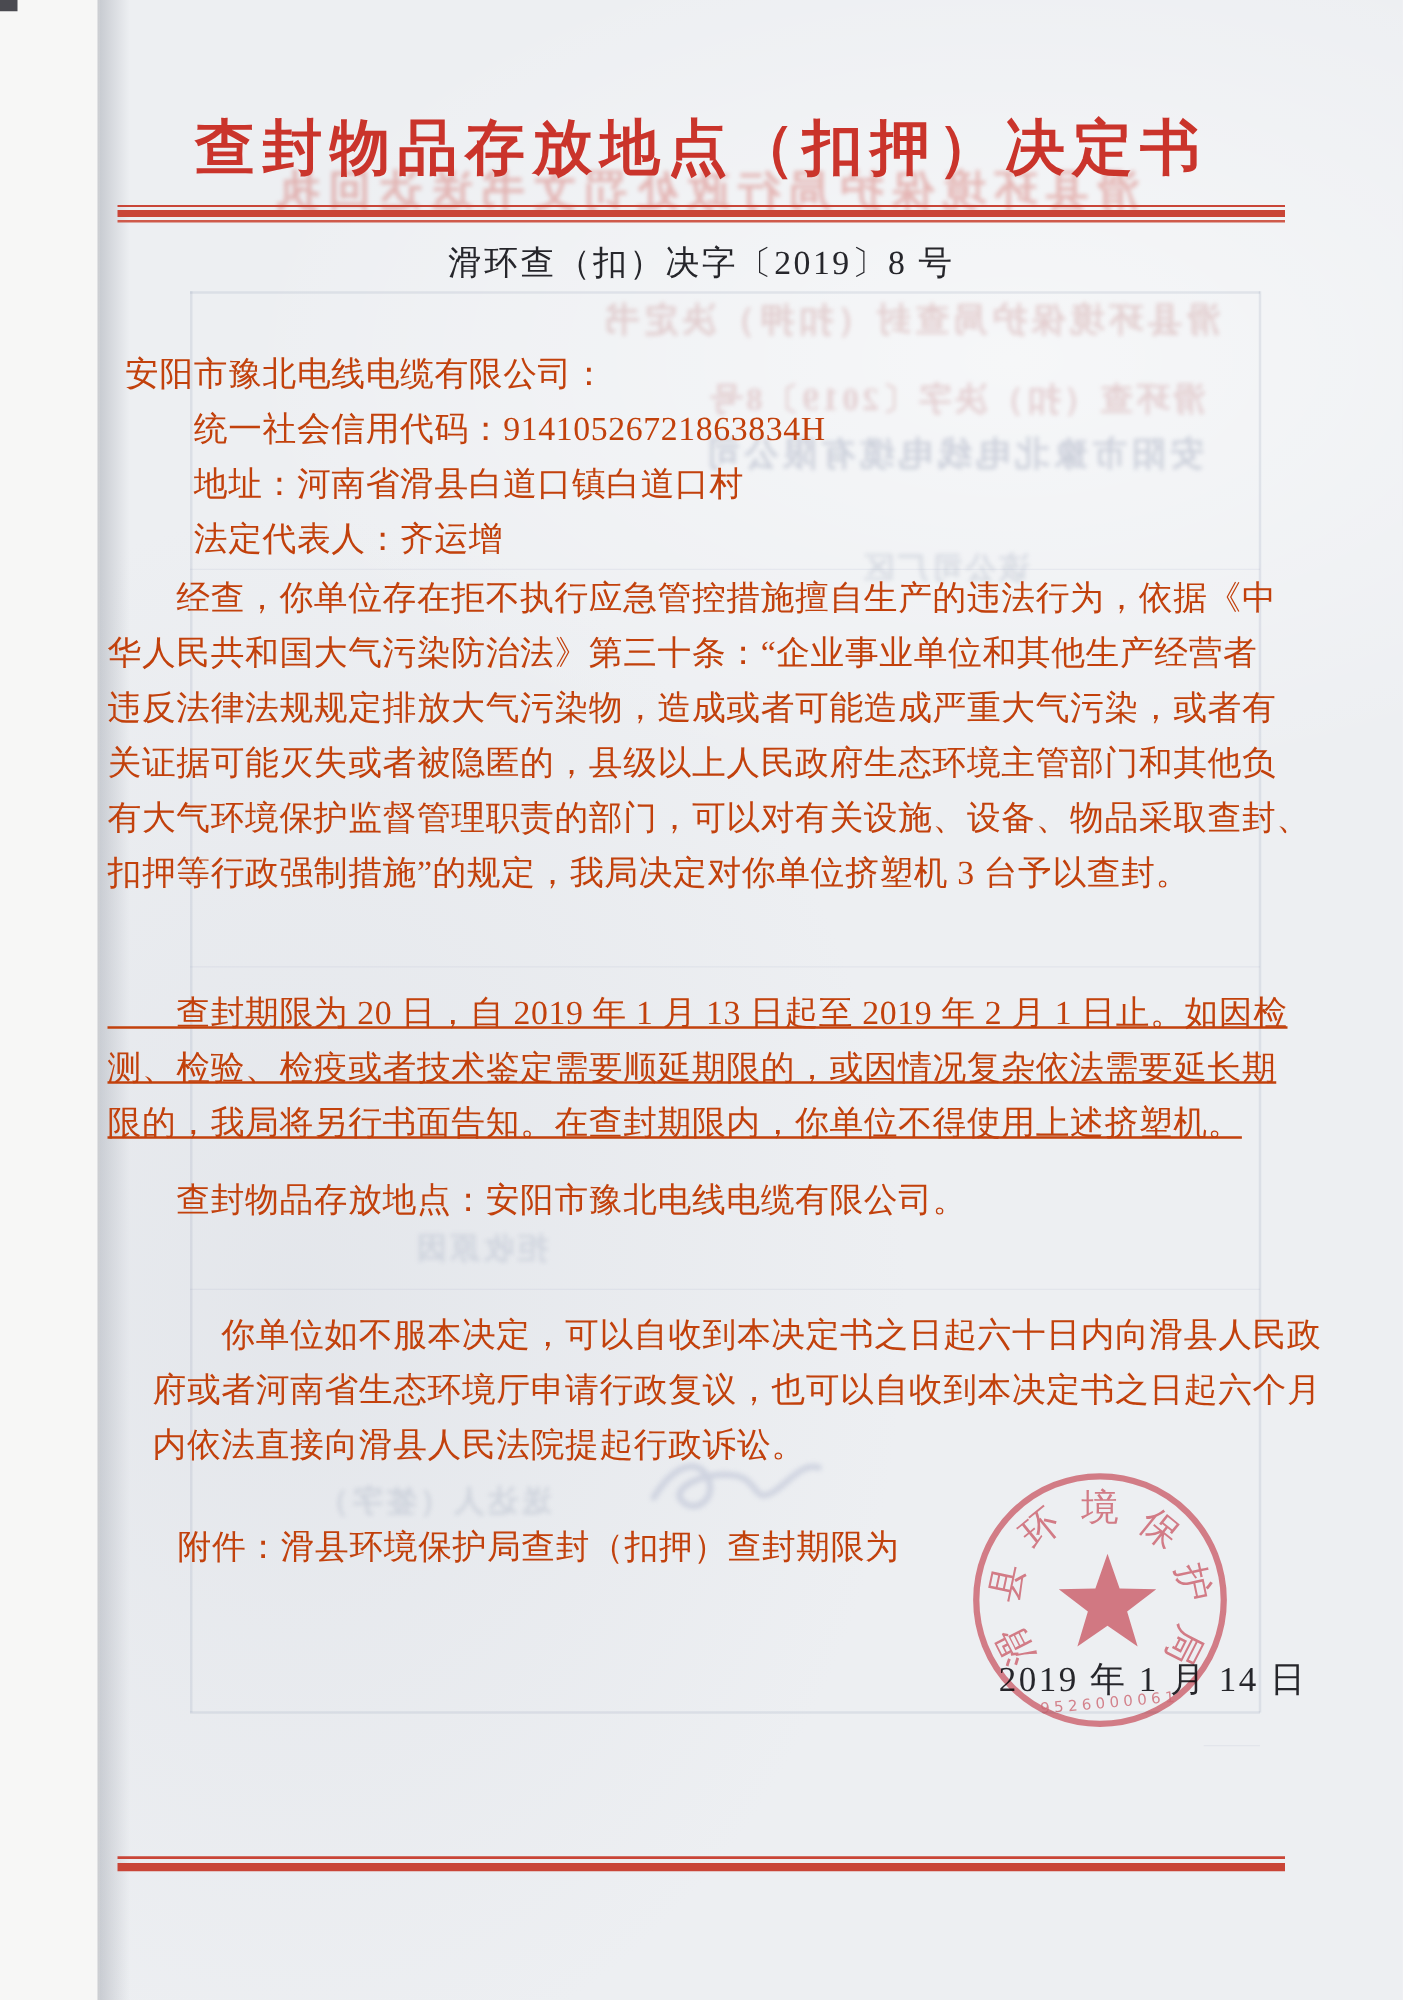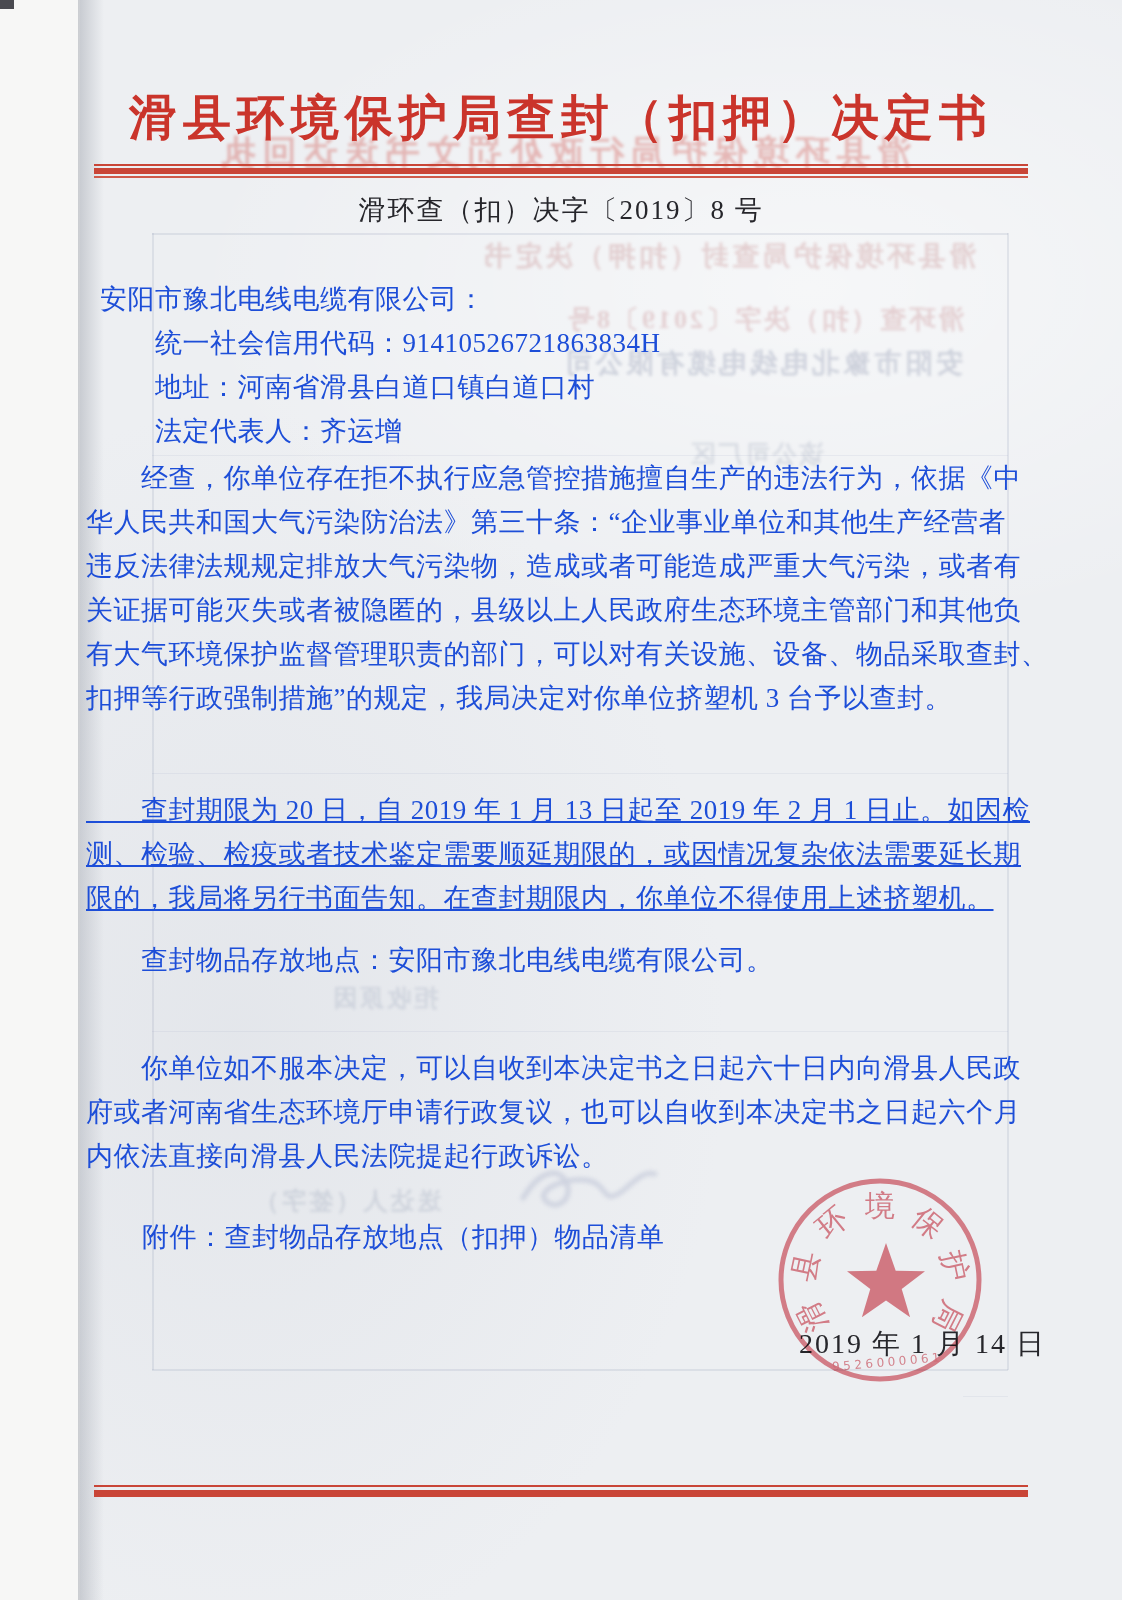--- a/index.html
+++ b/index.html
@@ -31,28 +31,28 @@
   .rule-bottom{top:1485px;height:12px;
     background:linear-gradient(to bottom,#c94537 0,#c94537 2px,rgba(0,0,0,0) 2px,rgba(0,0,0,0) 5px,
       #c94537 5px,#c94537 12px);}
 
   .doc-number{
     position:absolute;left:0;top:192px;width:1122px;text-align:center;
     font-size:27px;color:#26262b;letter-spacing:2px;white-space:pre;
   }
 
   .textblock{
-    position:absolute;left:86px;width:960px;color:#1d4ed8;
+    position:absolute;left:86px;width:960px;color:#c2410c;
     font-size:27px;line-height:44px;white-space:pre;letter-spacing:0.5px;
   }
   .intro{top:277px;left:100px;}
   .p1{top:456px;}
   .p2{top:788px;text-decoration:underline;}
   .p3{top:938px;}
-  .p4{top:1046px;}
+  .p4{top:1046px;margin-left:36px;}
   .attachment{top:1215px;left:142px;}
   .date-line{position:absolute;left:783px;top:1325px;font-size:28px;letter-spacing:2px;
     color:#26262b;white-space:pre;margin-left:16px;}
 
   
   .ghost{position:absolute;white-space:pre;transform:scaleX(-1);filter:blur(1.6px);
     font-weight:bold;pointer-events:none;}
   .ghost-red-title{left:190px;top:130px;width:745px;text-align:center;font-size:34px;
     letter-spacing:7px;color:rgba(202,62,52,0.33);}
   .ghost-1{left:480px;top:238px;font-size:27px;letter-spacing:4px;color:rgba(190,120,120,0.30);}
@@ -93,21 +93,21 @@
   <div class="ghost ghost-2">滑环查（扣）决字〔2019〕8号</div>
   <div class="ghost ghost-3">安阳市豫北电线电缆有限公司</div>
   <div class="ghost ghost-4">该公司厂区</div>
   <div class="ghost ghost-5">拒收原因</div>
   <div class="ghost ghost-6">送达人（签字）</div>
 
   <svg class="scribble" viewBox="0 0 160 90">
     <path d="M18,58 C35,30 55,26 62,44 C68,60 50,72 40,60 C32,50 58,38 80,40 C104,42 96,66 116,52 C128,43 138,30 150,34" fill="none" stroke="rgba(125,135,175,0.45)" stroke-width="5" stroke-linecap="round"></path>
   </svg>
 
-  <h1 class="title">滑县环境保护局查封（扣押）决定书</h1>
+  <h1 class="title">查封物品存放地点（扣押）决定书</h1>
   <div class="rule rule-top"></div>
   <div class="doc-number">滑环查（扣）决字〔2019〕8 号</div>
 
   <div class="textblock intro">安阳市豫北电线电缆有限公司：
 　　统一社会信用代码：91410526721863834H
 　　地址：河南省滑县白道口镇白道口村
 　　法定代表人：齐运增</div>
 
   <div class="textblock p1">　　经查，你单位存在拒不执行应急管控措施擅自生产的违法行为，依据《中
 华人民共和国大气污染防治法》第三十条：“企业事业单位和其他生产经营者
@@ -116,21 +116,21 @@
 有大气环境保护监督管理职责的部门，可以对有关设施、设备、物品采取查封、
 扣押等行政强制措施”的规定，我局决定对你单位挤塑机 3 台予以查封。</div>
   <div class="textblock p2">　　查封期限为 20 日，自 2019 年 1 月 13 日起至 2019 年 2 月 1 日止。如因检
 测、检验、检疫或者技术鉴定需要顺延期限的，或因情况复杂依法需要延长期
 限的，我局将另行书面告知。在查封期限内，你单位不得使用上述挤塑机。</div>
   <div class="textblock p3">　　查封物品存放地点：安阳市豫北电线电缆有限公司。</div>
   <div class="textblock p4">　　你单位如不服本决定，可以自收到本决定书之日起六十日内向滑县人民政
 府或者河南省生态环境厅申请行政复议，也可以自收到本决定书之日起六个月
 内依法直接向滑县人民法院提起行政诉讼。</div>
 
-  <div class="textblock attachment">附件：查封物品存放地点（扣押）物品清单</div>
+  <div class="textblock attachment">附件：滑县环境保护局查封（扣押）查封期限为</div>
 
   <div class="date-line">2019 年 1 月 14 日</div>
 
   <svg id="seal-svg" class="seal" viewBox="0 0 220 220">
     <circle cx="110" cy="110" r="99" fill="none" stroke="#dd6e79" stroke-width="5" opacity="0.85"></circle>
     <polygon id="seal-star" fill="#dd6e79" opacity="0.88" points="116.0,73.0 125.7,100.7 155.0,101.3 131.7,119.1 140.1,147.2 116.0,130.5 91.9,147.2 100.3,119.1 77.0,101.3 106.3,100.7"></polygon>
     <g id="seal-chars">
         <text x="45.0" y="145.1" transform="rotate(-117.0 45.0 145.1)" font-size="30" fill="#dd6e79" opacity="0.85" text-anchor="middle" dominant-baseline="middle" font-family="'Liberation Serif','DejaVu Serif',serif">滑</text>
         <text x="38.6" y="96.8" transform="rotate(-78.0 38.6 96.8)" font-size="30" fill="#dd6e79" opacity="0.85" text-anchor="middle" dominant-baseline="middle" font-family="'Liberation Serif','DejaVu Serif',serif">县</text>
         <text x="64.1" y="55.3" transform="rotate(-39.0 64.1 55.3)" font-size="30" fill="#dd6e79" opacity="0.85" text-anchor="middle" dominant-baseline="middle" font-family="'Liberation Serif','DejaVu Serif',serif">环</text>

